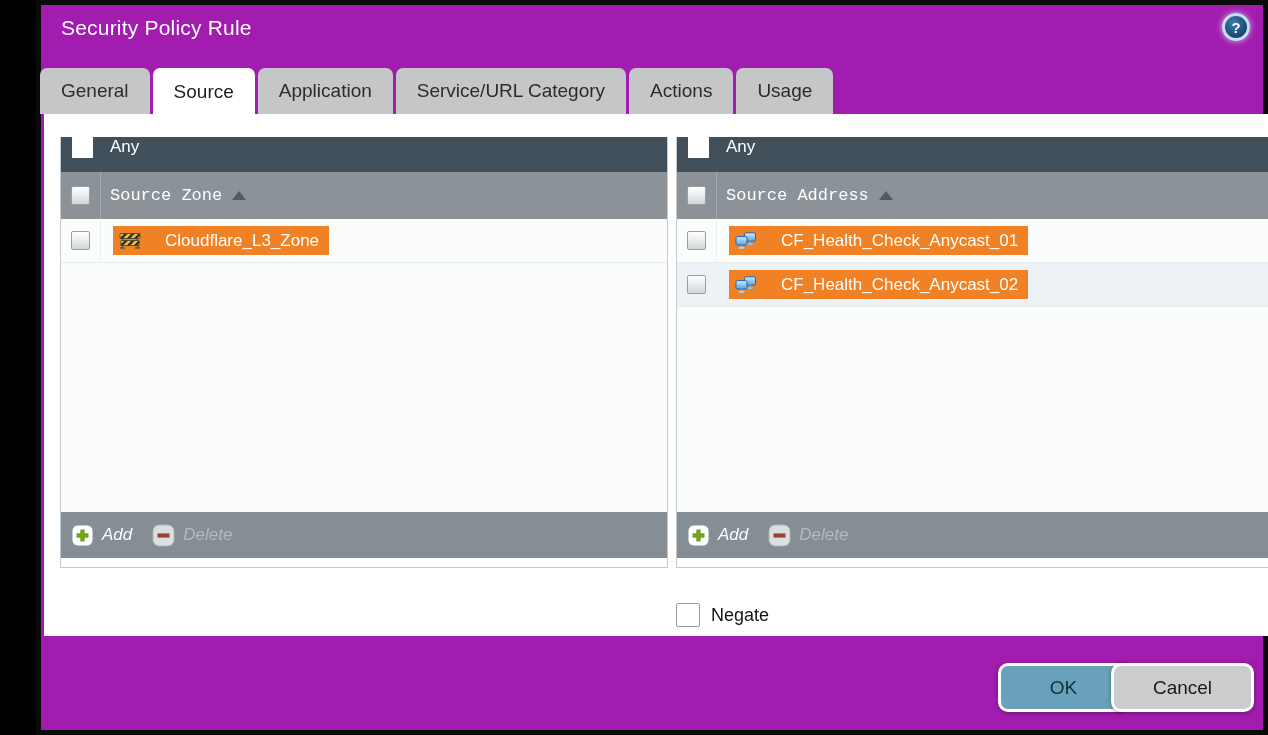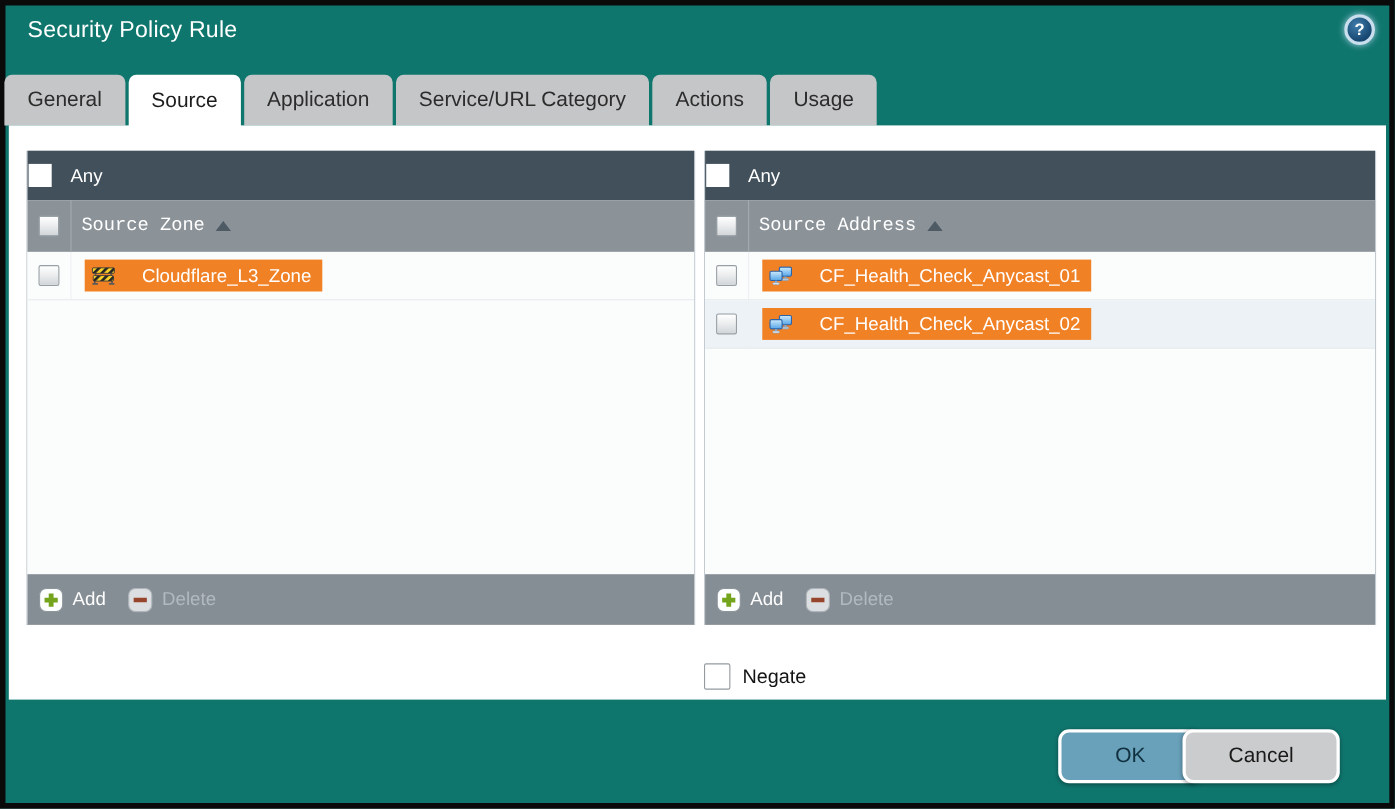--- a/index.html
+++ b/index.html
@@ -1,19 +1,19 @@
 <!DOCTYPE html>
 <html><head>
 <meta charset="utf-8">
 <style>
   * { margin:0; padding:0; box-sizing:border-box; }
   html,body { width:1268px; height:735px; overflow:hidden; background:#000; }
   body { font-family:"Liberation Sans", sans-serif; position:relative; }
 
-  .dialog { position:absolute; inset:0; background:#0f766e; box-shadow: inset 0 0 0 5px #0a0a0a; }
+  .dialog { position:absolute; inset:0; background:#a21caf; box-shadow: inset 0 0 0 5px #0a0a0a; margin-left: 36px; }
 
   
   .title { position:absolute; left:25px; top:16px; color:#fff; font-size:21px; letter-spacing:.2px; }
   .help { position:absolute; right:18px; top:13px; width:28px; height:28px; border-radius:50%;
           background: radial-gradient(circle at 38% 32%, #3f7cab, #16456f 72%);
           border:3px solid #c9dfee; box-shadow:0 0 6px rgba(190,220,240,.9);
           color:#fff; font-weight:bold; font-size:15px; display:flex; align-items:center; justify-content:center; cursor:pointer; }
 
   
   .tabs { position:absolute; left:4px; top:68px; display:flex; gap:3px; height:46px; }
@@ -21,39 +21,39 @@
          display:flex; align-items:center; border-radius:7px 7px 0 0; cursor:pointer; white-space:nowrap; }
   .tab.active { background:#fff; color:#1d1d1d; height:47px; z-index:3; }
 
   
   .content { position:absolute; left:8px; top:114px; width:1252px; height:522px; background:#fff; z-index:2; }
 
   .panel { position:absolute; top:23px; height:431px; border:1px solid #c3cad0; border-top:none; }
   .panel-zone { left:16px; width:608px; }
   .panel-addr { left:632px; width:611px; }
 
-  .any-header { height:45px; background:#41505B; display:flex; align-items:center; padding-left:1px; }
+  .any-header { height:35px; background:#41505B; display:flex; padding-left:11px; }
   .any-label { color:#fff; font-size:17px; margin-left:17px; }
 
   .col-header { height:47px; background:#8B9399; display:flex; align-items:center; color:#fff; font-size:17px; }
   .cb-col { width:40px; display:flex; justify-content:center; align-items:center; align-self:stretch; }
   .col-header .cb-col { border-right:1px solid #a3abb0; }
   .col-label { margin-left:9px;font-family:Liberation Mono, monospace; }
   .sort-asc { width:0; height:0; margin-left:10px; border-left:7px solid transparent; border-right:7px solid transparent; border-bottom:9px solid #4e5a64; }
 
   .rows { height:293px; background:#fbfcfc; overflow:hidden; }
   .row { height:44px; display:flex; align-items:center; border-bottom:1px solid #e7ebee; cursor:pointer; }
   .row .cb-col { border-right:1px solid #edf0f2; }
   .row.alt { background:#edf2f6; }
 
   .chip { display:inline-flex; align-items:center; gap:24px; margin-left:12px; background:#F08125;
           color:#fff; font-size:17px; height:29px; padding:0 10px 0 6px; cursor:pointer; }
   .chip .icon { display:flex; align-items:center; }
 
-  .panel-toolbar { height:46px; background:#858E95; display:flex; align-items:center; padding-left:10px; gap:20px; }
+  .panel-toolbar { height:46px; background:#858E95; display:flex; align-items:center; padding-left:10px; gap:20px;font-style:italic; }
   .tool-btn { display:inline-flex; align-items:center; gap:8px; cursor:pointer; }
   .tool-label { color:#fdfdfd; font-size:17px; }
   .tool-btn.disabled .tool-label { color:#b2bac0; }
 
   
   .cb { display:inline-block; cursor:pointer; }
   .cb-any { width:21px; height:21px; background:#fff; }
   .cb-bevel { width:19px; height:19px; border:1px solid #979ea4; border-radius:2px;
               background:linear-gradient(180deg,#ffffff 0%,#eceeef 45%,#d2d6d9 100%); }
 

